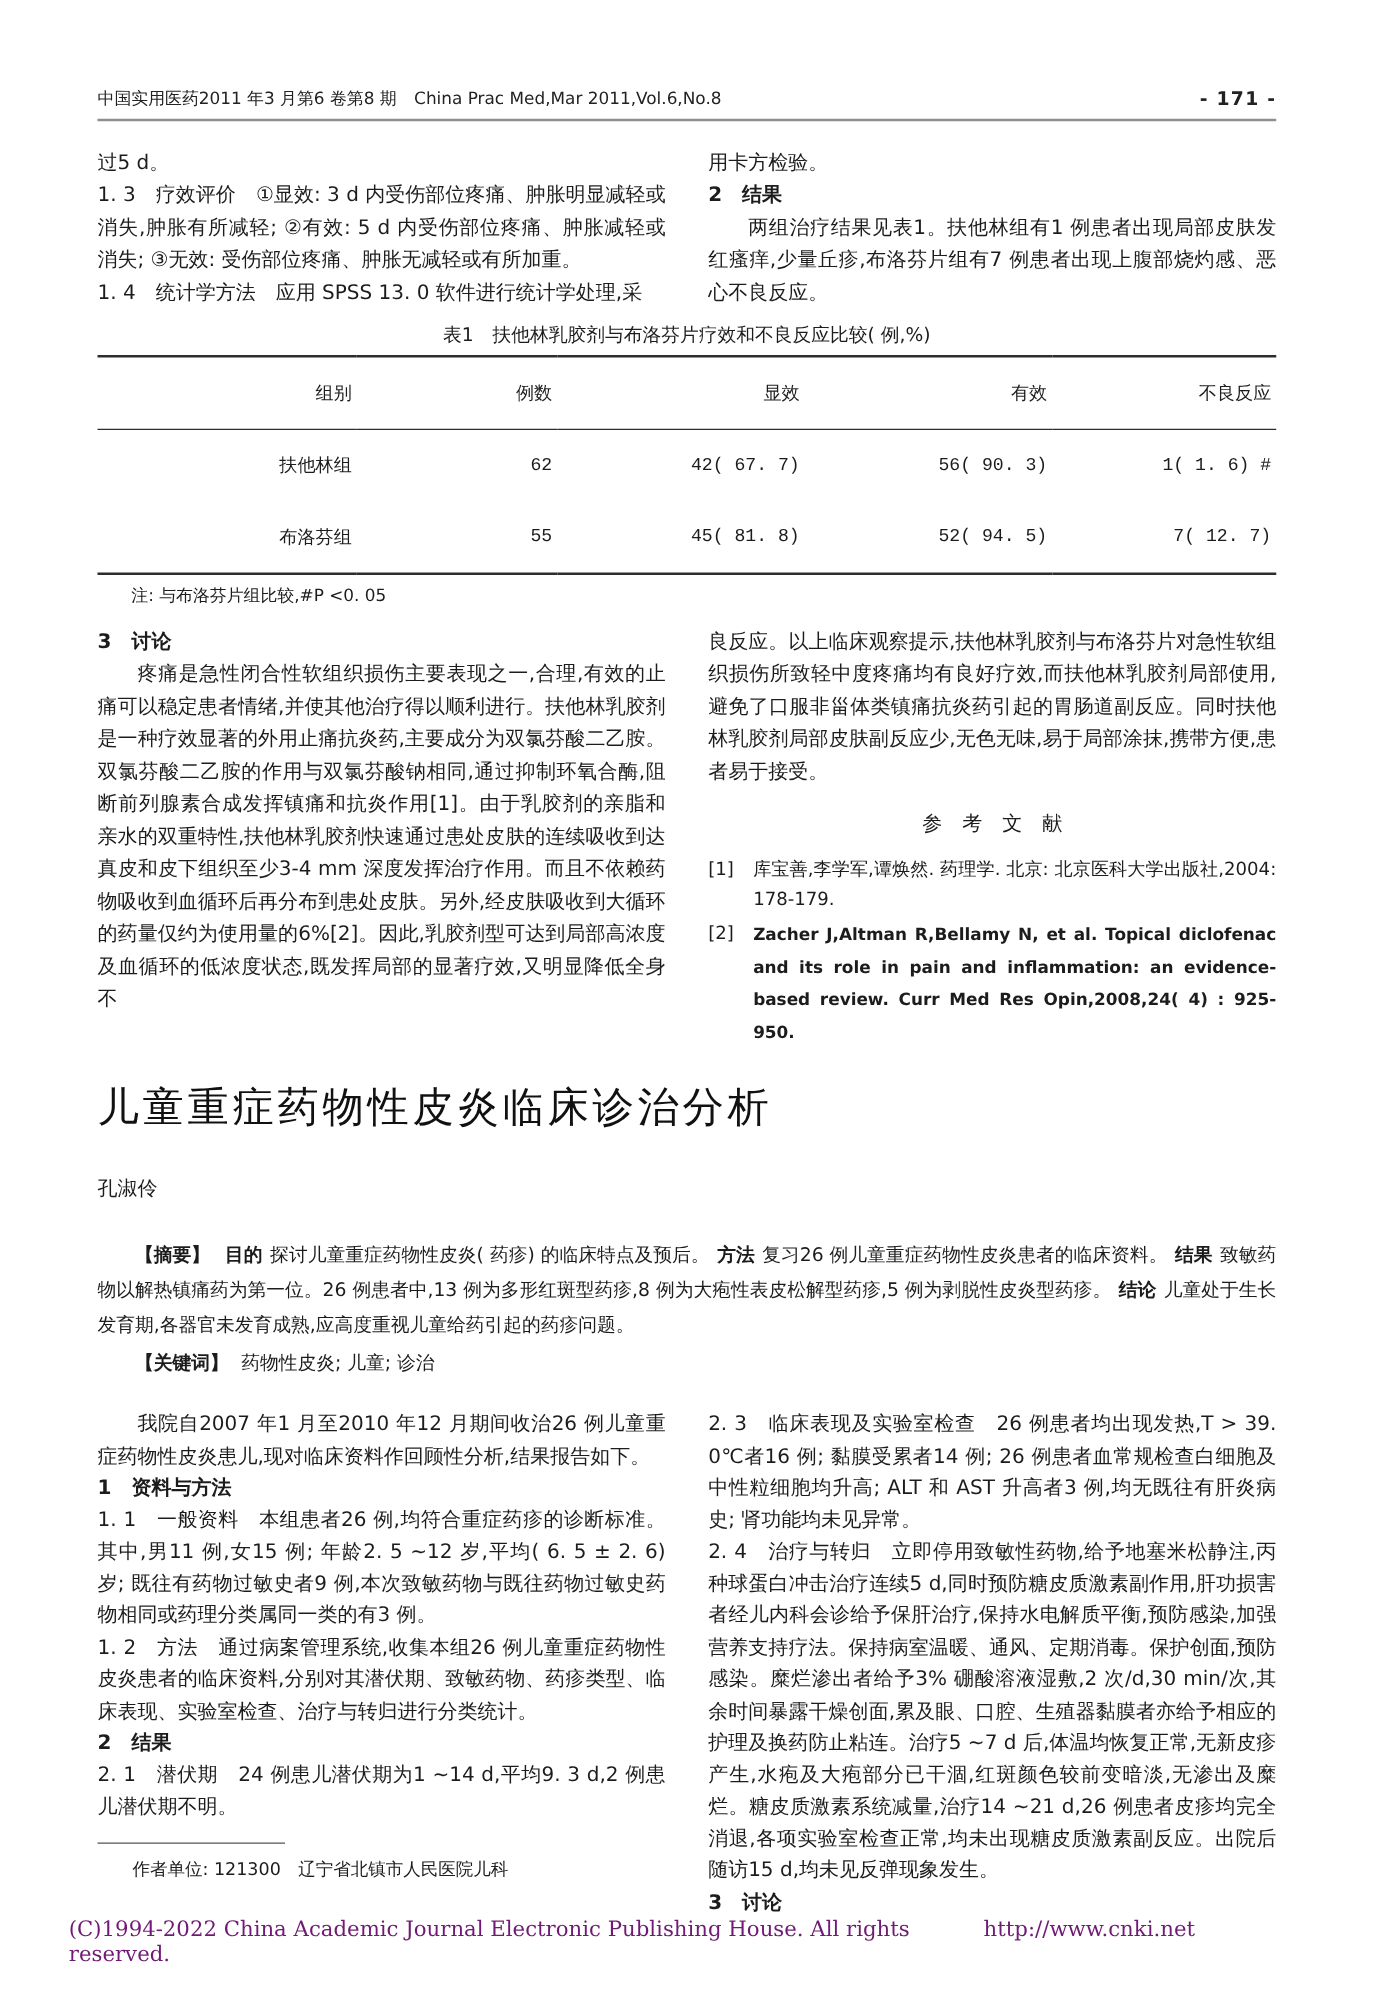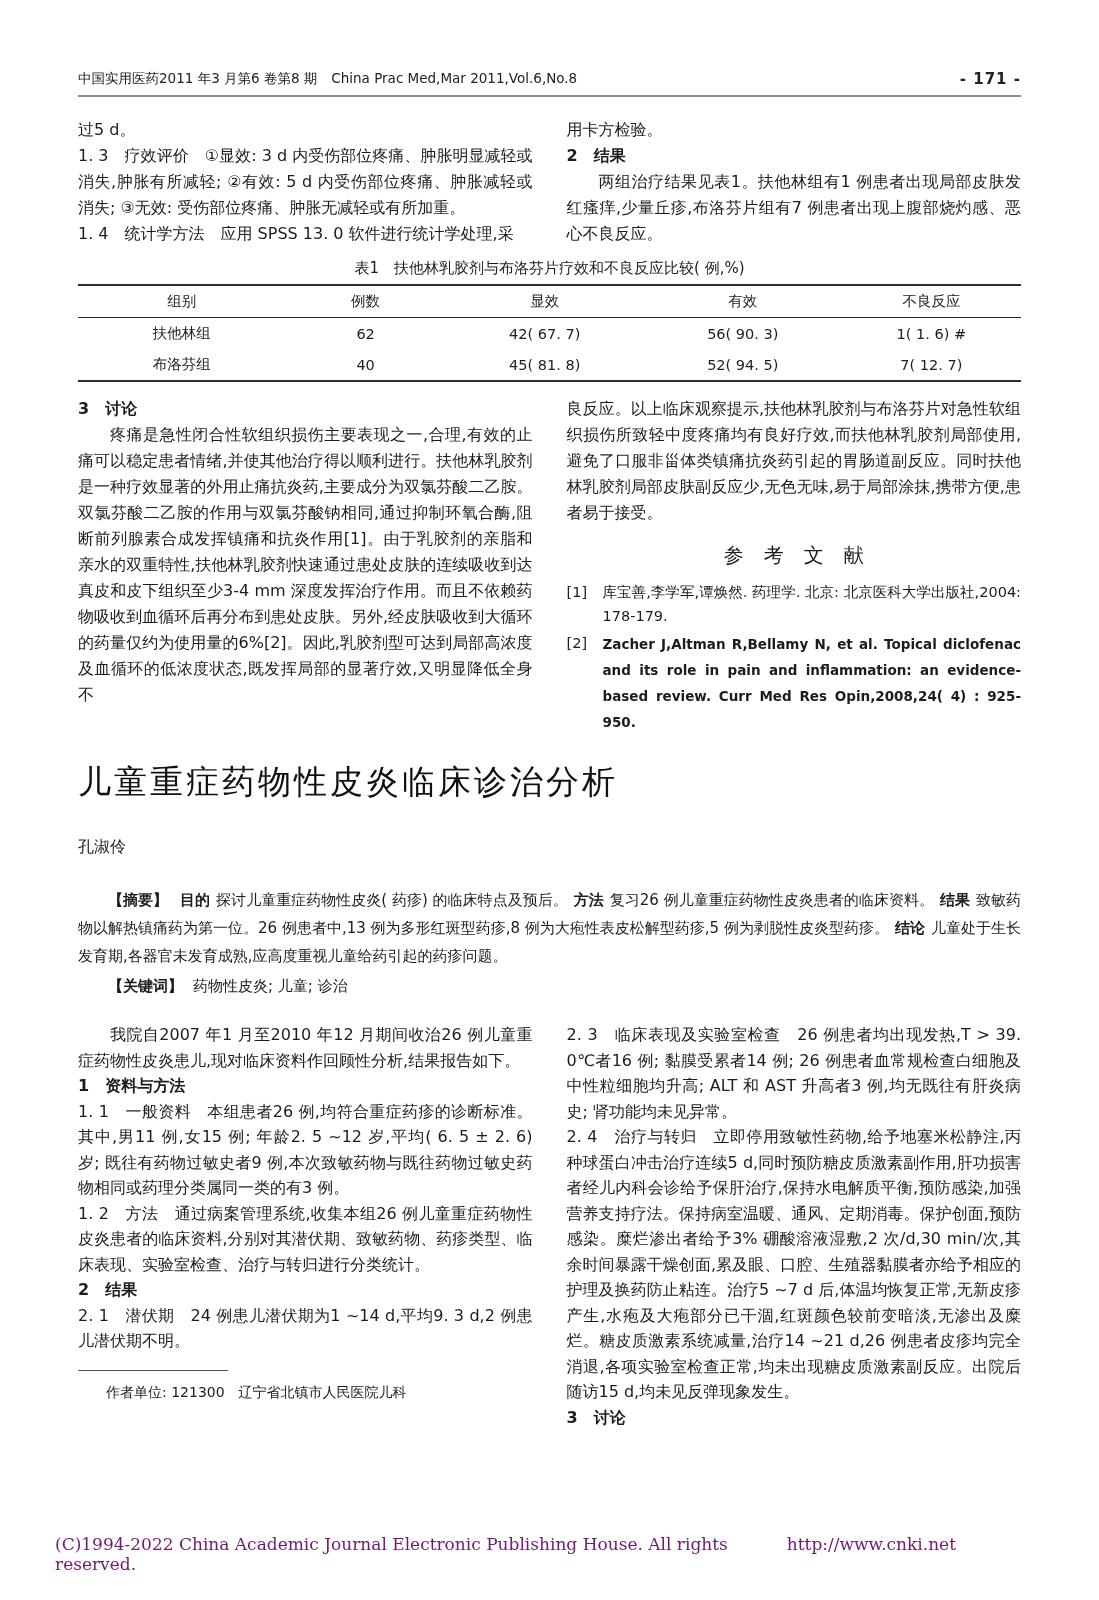--- a/index.html
+++ b/index.html
@@ -21,25 +21,25 @@
   p{margin:0;}
   .indent{text-indent:2em;}
   .sec{font-weight:600;}
   .a1-top{margin-top:20px;}
   
   .tableblock{margin-top:12px;}
   .tcaption{text-align:center;font-size:15px;margin:4px 0 6px 0;}
   table{width:100%;border-collapse:collapse;font-size:14.5px;color:#1c1c1c;}
   thead tr{border-top:2px solid #2d2d2d;border-bottom:1px solid #2d2d2d;}
   tbody tr:last-child{border-bottom:2px solid #2d2d2d;}
-  th,td{padding:6px 4px;text-align:center;font-weight:normal;}
+  th,td{padding:19px 4px;text-align:right;font-weight:normal;font-family:Liberation Mono, monospace;}
   .tnote{font-size:13.5px;margin:8px 0 0 2em;}
   .a1-disc{margin-top:14px;}
   
-  .refhead{text-align:center;font-size:20px;margin:16px 0 12px 0;}
+  .refhead{text-align:center;font-size:16px;margin:16px 0 12px 0;}
   .ref{display:flex;gap:10px;font-size:14.5px;line-height:24px;text-align:justify;margin-bottom:3px;}
   .ref .num{flex:0 0 26px;}
   .ref.en .reftext{font-size:13.5px;font-weight:600;line-height:26px;}
   
   .title{
     font-family:"DejaVu Serif","Liberation Serif",serif;
     font-size:33px;font-weight:500;letter-spacing:3px;margin-top:22px;color:#111;
   }
   .author{margin-top:32px;font-size:16px;}
   .abstract{margin-top:28px;font-size:15px;line-height:28px;text-align:justify;text-indent:2em;}
@@ -110,27 +110,28 @@
         <tbody>
           <tr>
             <td>扶他林组</td>
             <td>62</td>
             <td>42( 67. 7)</td>
             <td>56( 90. 3)</td>
             <td>1( 1. 6) #</td>
           </tr>
           <tr>
             <td>布洛芬组</td>
-            <td>40</td>
+            <td>55</td>
             <td>45( 81. 8)</td>
             <td>52( 94. 5)</td>
             <td>7( 12. 7)</td>
           </tr>
         </tbody>
       </table>
+      <div class="tnote">注: 与布洛芬片组比较,#P &lt;0. 05</div>
     </div>
 
     <div class="cols a1-disc">
       <div class="col">
         <p class="sec">3　讨论</p>
         <p class="indent">疼痛是急性闭合性软组织损伤主要表现之一,合理,有效的止痛可以稳定患者情绪,并使其他治疗得以顺利进行。扶他林乳胶剂是一种疗效显著的外用止痛抗炎药,主要成分为双氯芬酸二乙胺。双氯芬酸二乙胺的作用与双氯芬酸钠相同,通过抑制环氧合酶,阻断前列腺素合成发挥镇痛和抗炎作用[1]。由于乳胶剂的亲脂和亲水的双重特性,扶他林乳胶剂快速通过患处皮肤的连续吸收到达真皮和皮下组织至少3-4 mm 深度发挥治疗作用。而且不依赖药物吸收到血循环后再分布到患处皮肤。另外,经皮肤吸收到大循环的药量仅约为使用量的6%[2]。因此,乳胶剂型可达到局部高浓度及血循环的低浓度状态,既发挥局部的显著疗效,又明显降低全身不</p>
       </div>
       <div class="col">
         <p>良反应。以上临床观察提示,扶他林乳胶剂与布洛芬片对急性软组织损伤所致轻中度疼痛均有良好疗效,而扶他林乳胶剂局部使用,避免了口服非甾体类镇痛抗炎药引起的胃肠道副反应。同时扶他林乳胶剂局部皮肤副反应少,无色无味,易于局部涂抹,携带方便,患者易于接受。</p>
         <div class="refhead">参　考　文　献</div>

